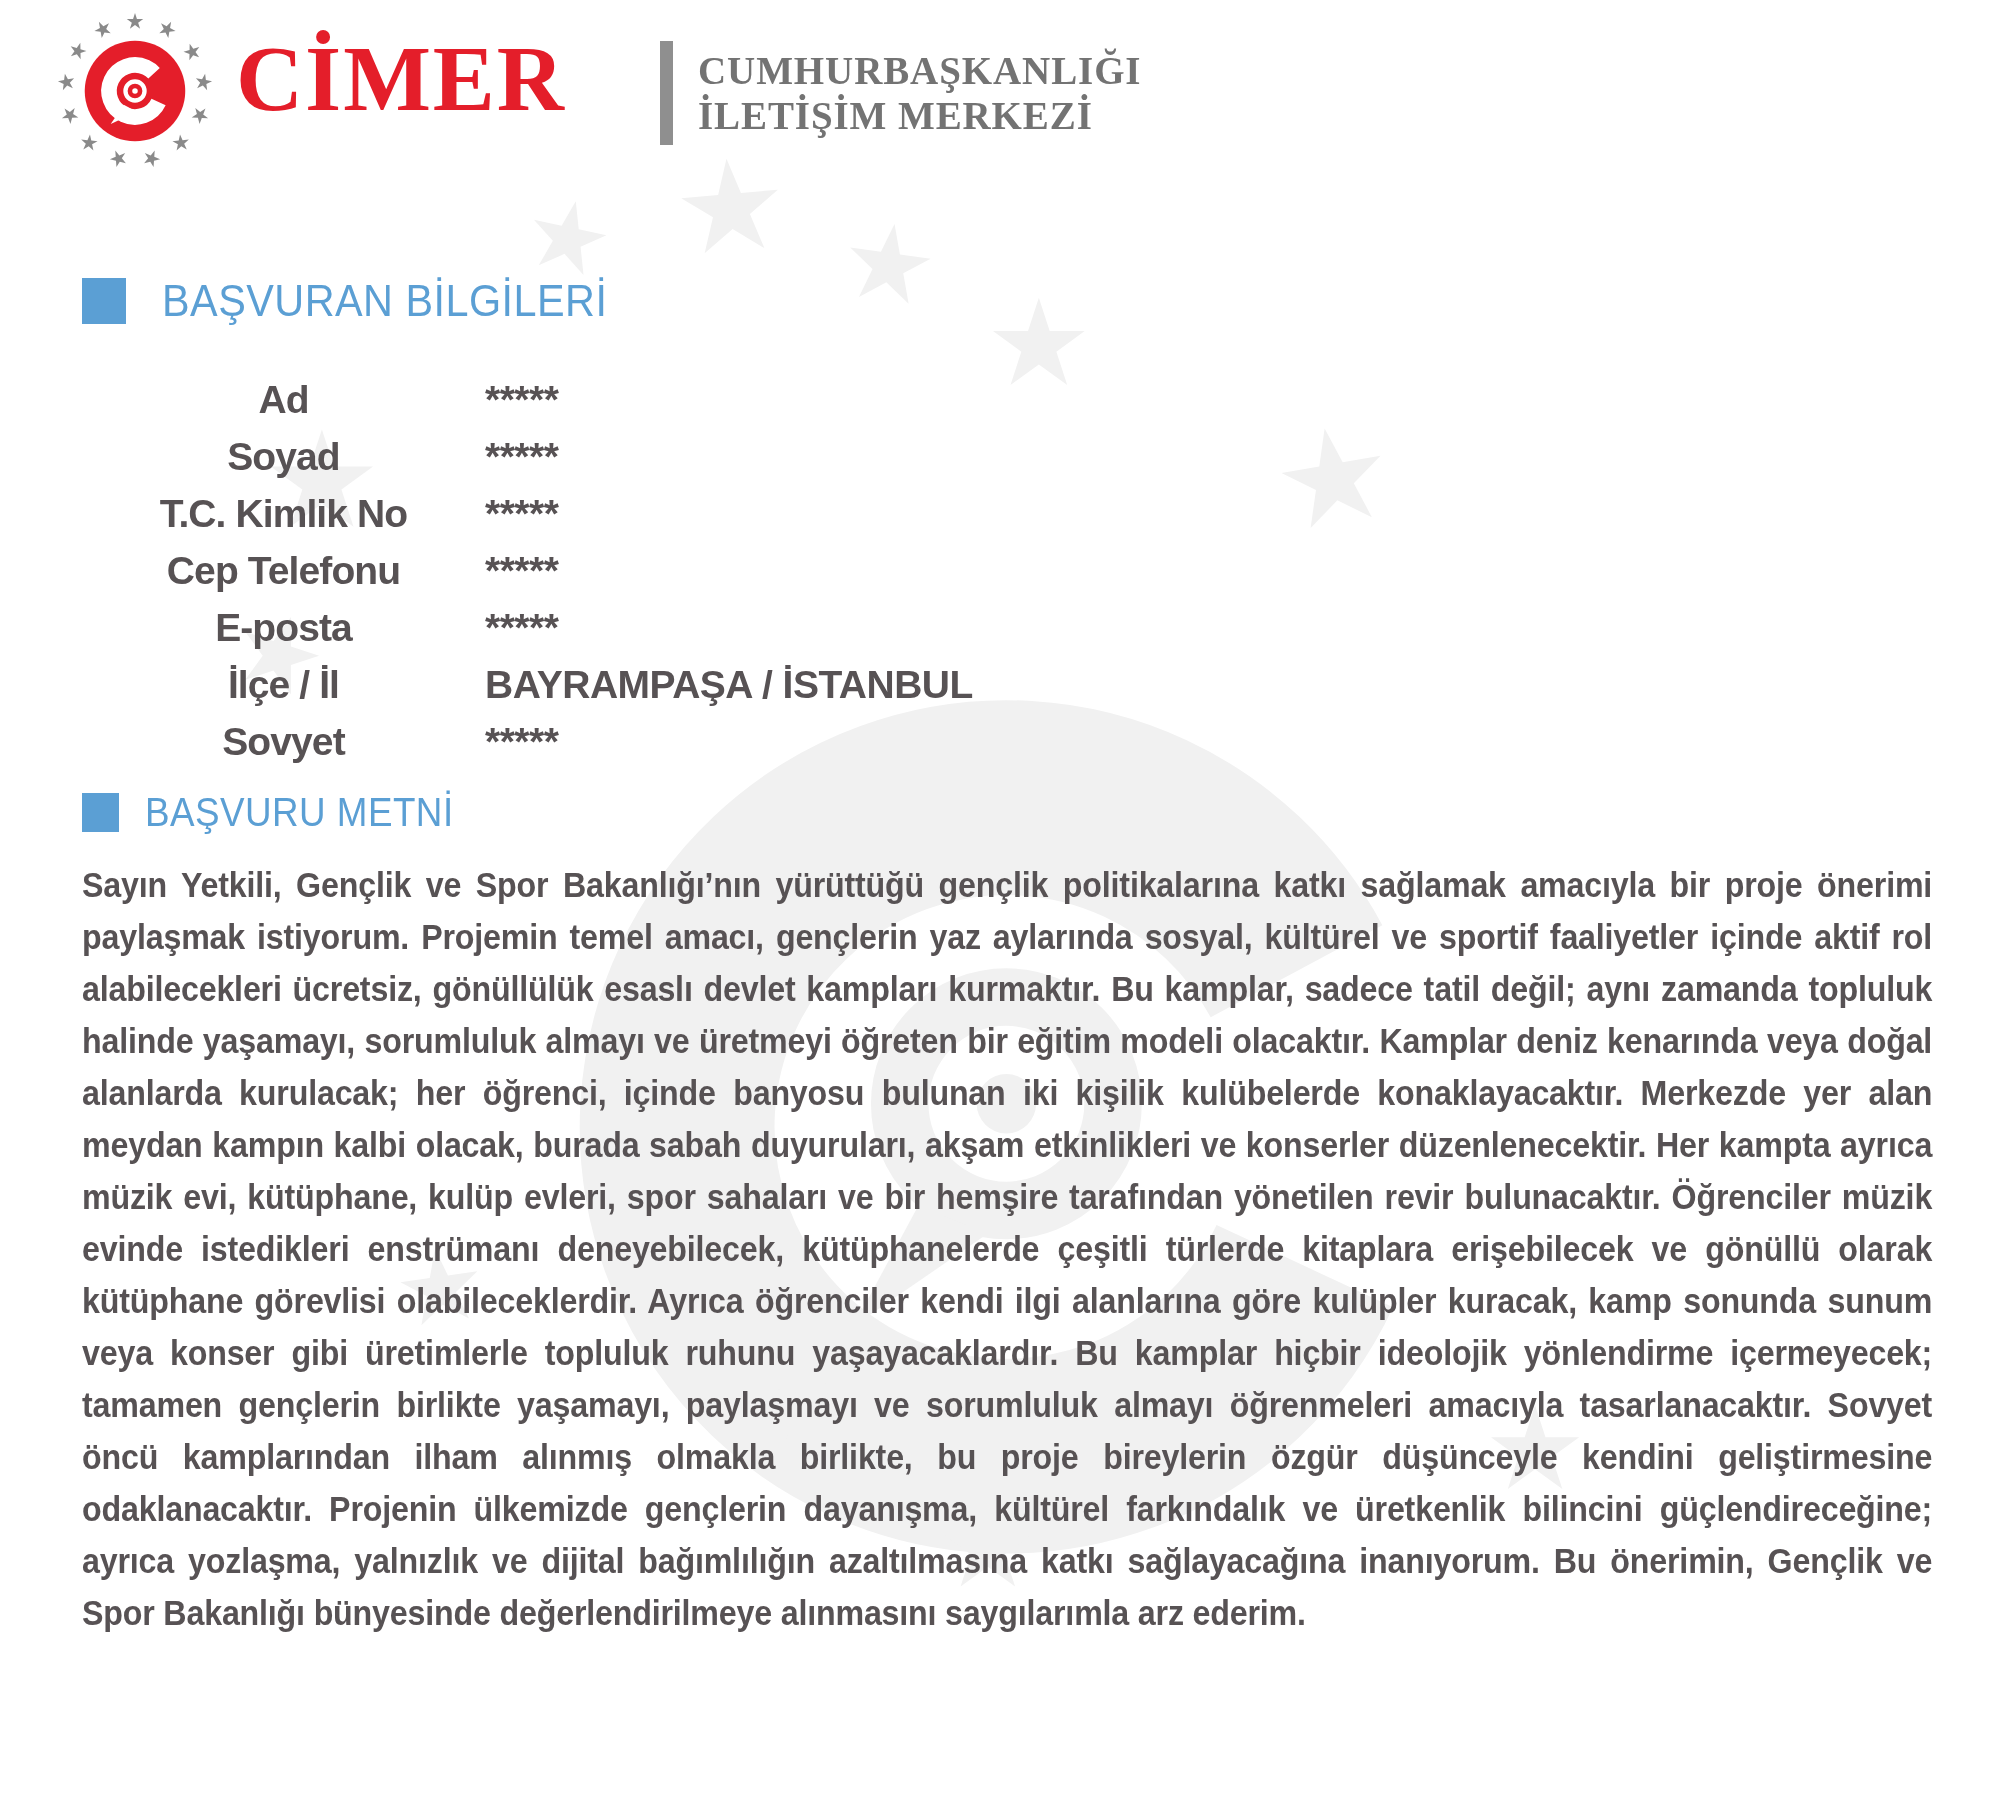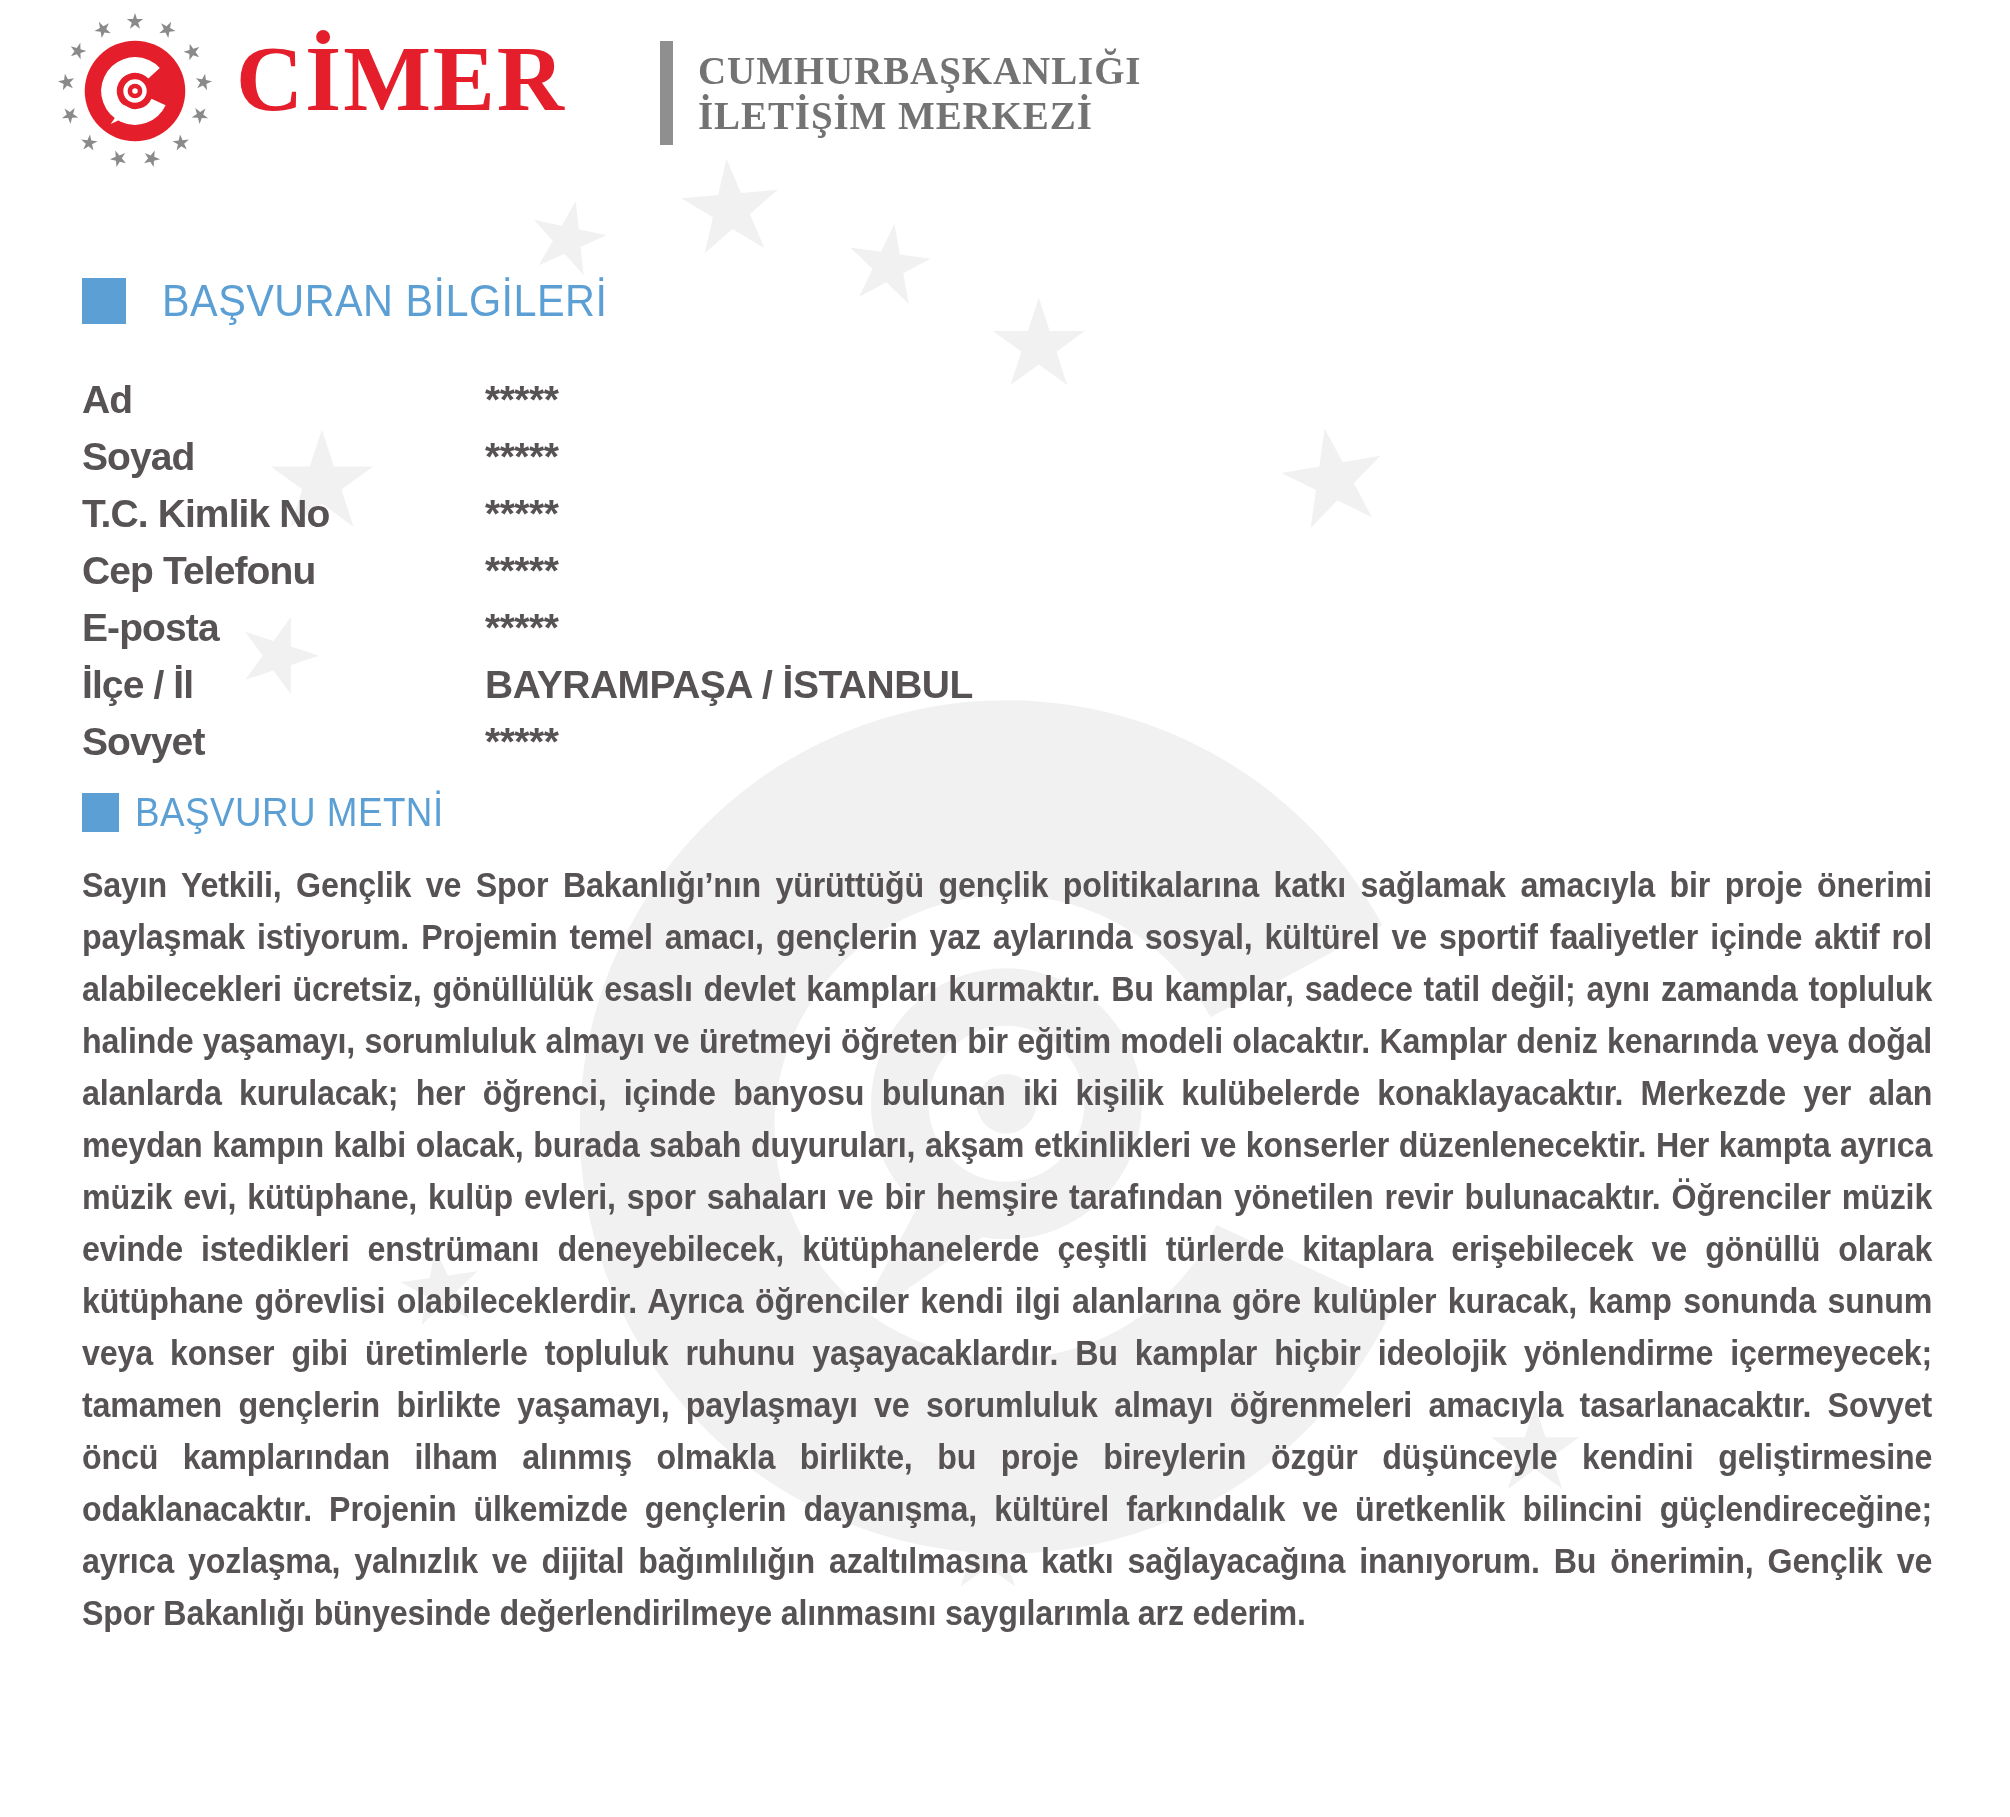--- a/index.html
+++ b/index.html
@@ -25,29 +25,29 @@
     font-family:"Liberation Serif", serif;font-weight:bold;
     font-size:39px;line-height:45px;letter-spacing:0.9px;color:#737373;
     white-space:nowrap;
   }
   
   .sec-head{position:absolute;display:flex;align-items:center;z-index:1;color:#5B9FD4;}
   .sec-head h2{margin:0;font-weight:400;letter-spacing:0.5px;transform:scaleX(0.92);transform-origin:0 50%;white-space:nowrap;}
   .sec-head-1{left:82px;top:275px;gap:36px;}
   .sec-head-1 .bullet{width:44px;height:46px;background:#5B9FD4;}
   .sec-head-1 h2{font-size:45px;}
-  .sec-head-2{left:82px;top:790px;gap:16px;}
+  .sec-head-2{left:82px;top:790px;gap:26px;}
   .sec-head-2 .bullet{width:37px;height:39px;background:#5B9FD4;}
   .sec-head-2 h2{font-size:40px;}
   
   .fields{position:absolute;left:82px;top:371px;z-index:1;}
   .field-row{height:57px;line-height:57px;white-space:nowrap;}
   .f-label{
     display:inline-block;width:403px;
-    font-weight:bold;font-size:39px;letter-spacing:-0.9px;color:#575254;
+    font-weight:bold;font-size:39px;letter-spacing:-0.9px;color:#575254;text-align:center;
   }
   .f-value{font-weight:bold;font-size:39px;letter-spacing:-0.5px;color:#575254;}
   
   .body-text{
     position:absolute;left:82px;top:859px;z-index:1;
     width:2011px;transform:scaleX(0.92);transform-origin:0 0;
     margin:0;
     font-weight:bold;font-size:35px;line-height:52px;letter-spacing:-0.2px;
     color:#575254;text-align:justify;
   }

